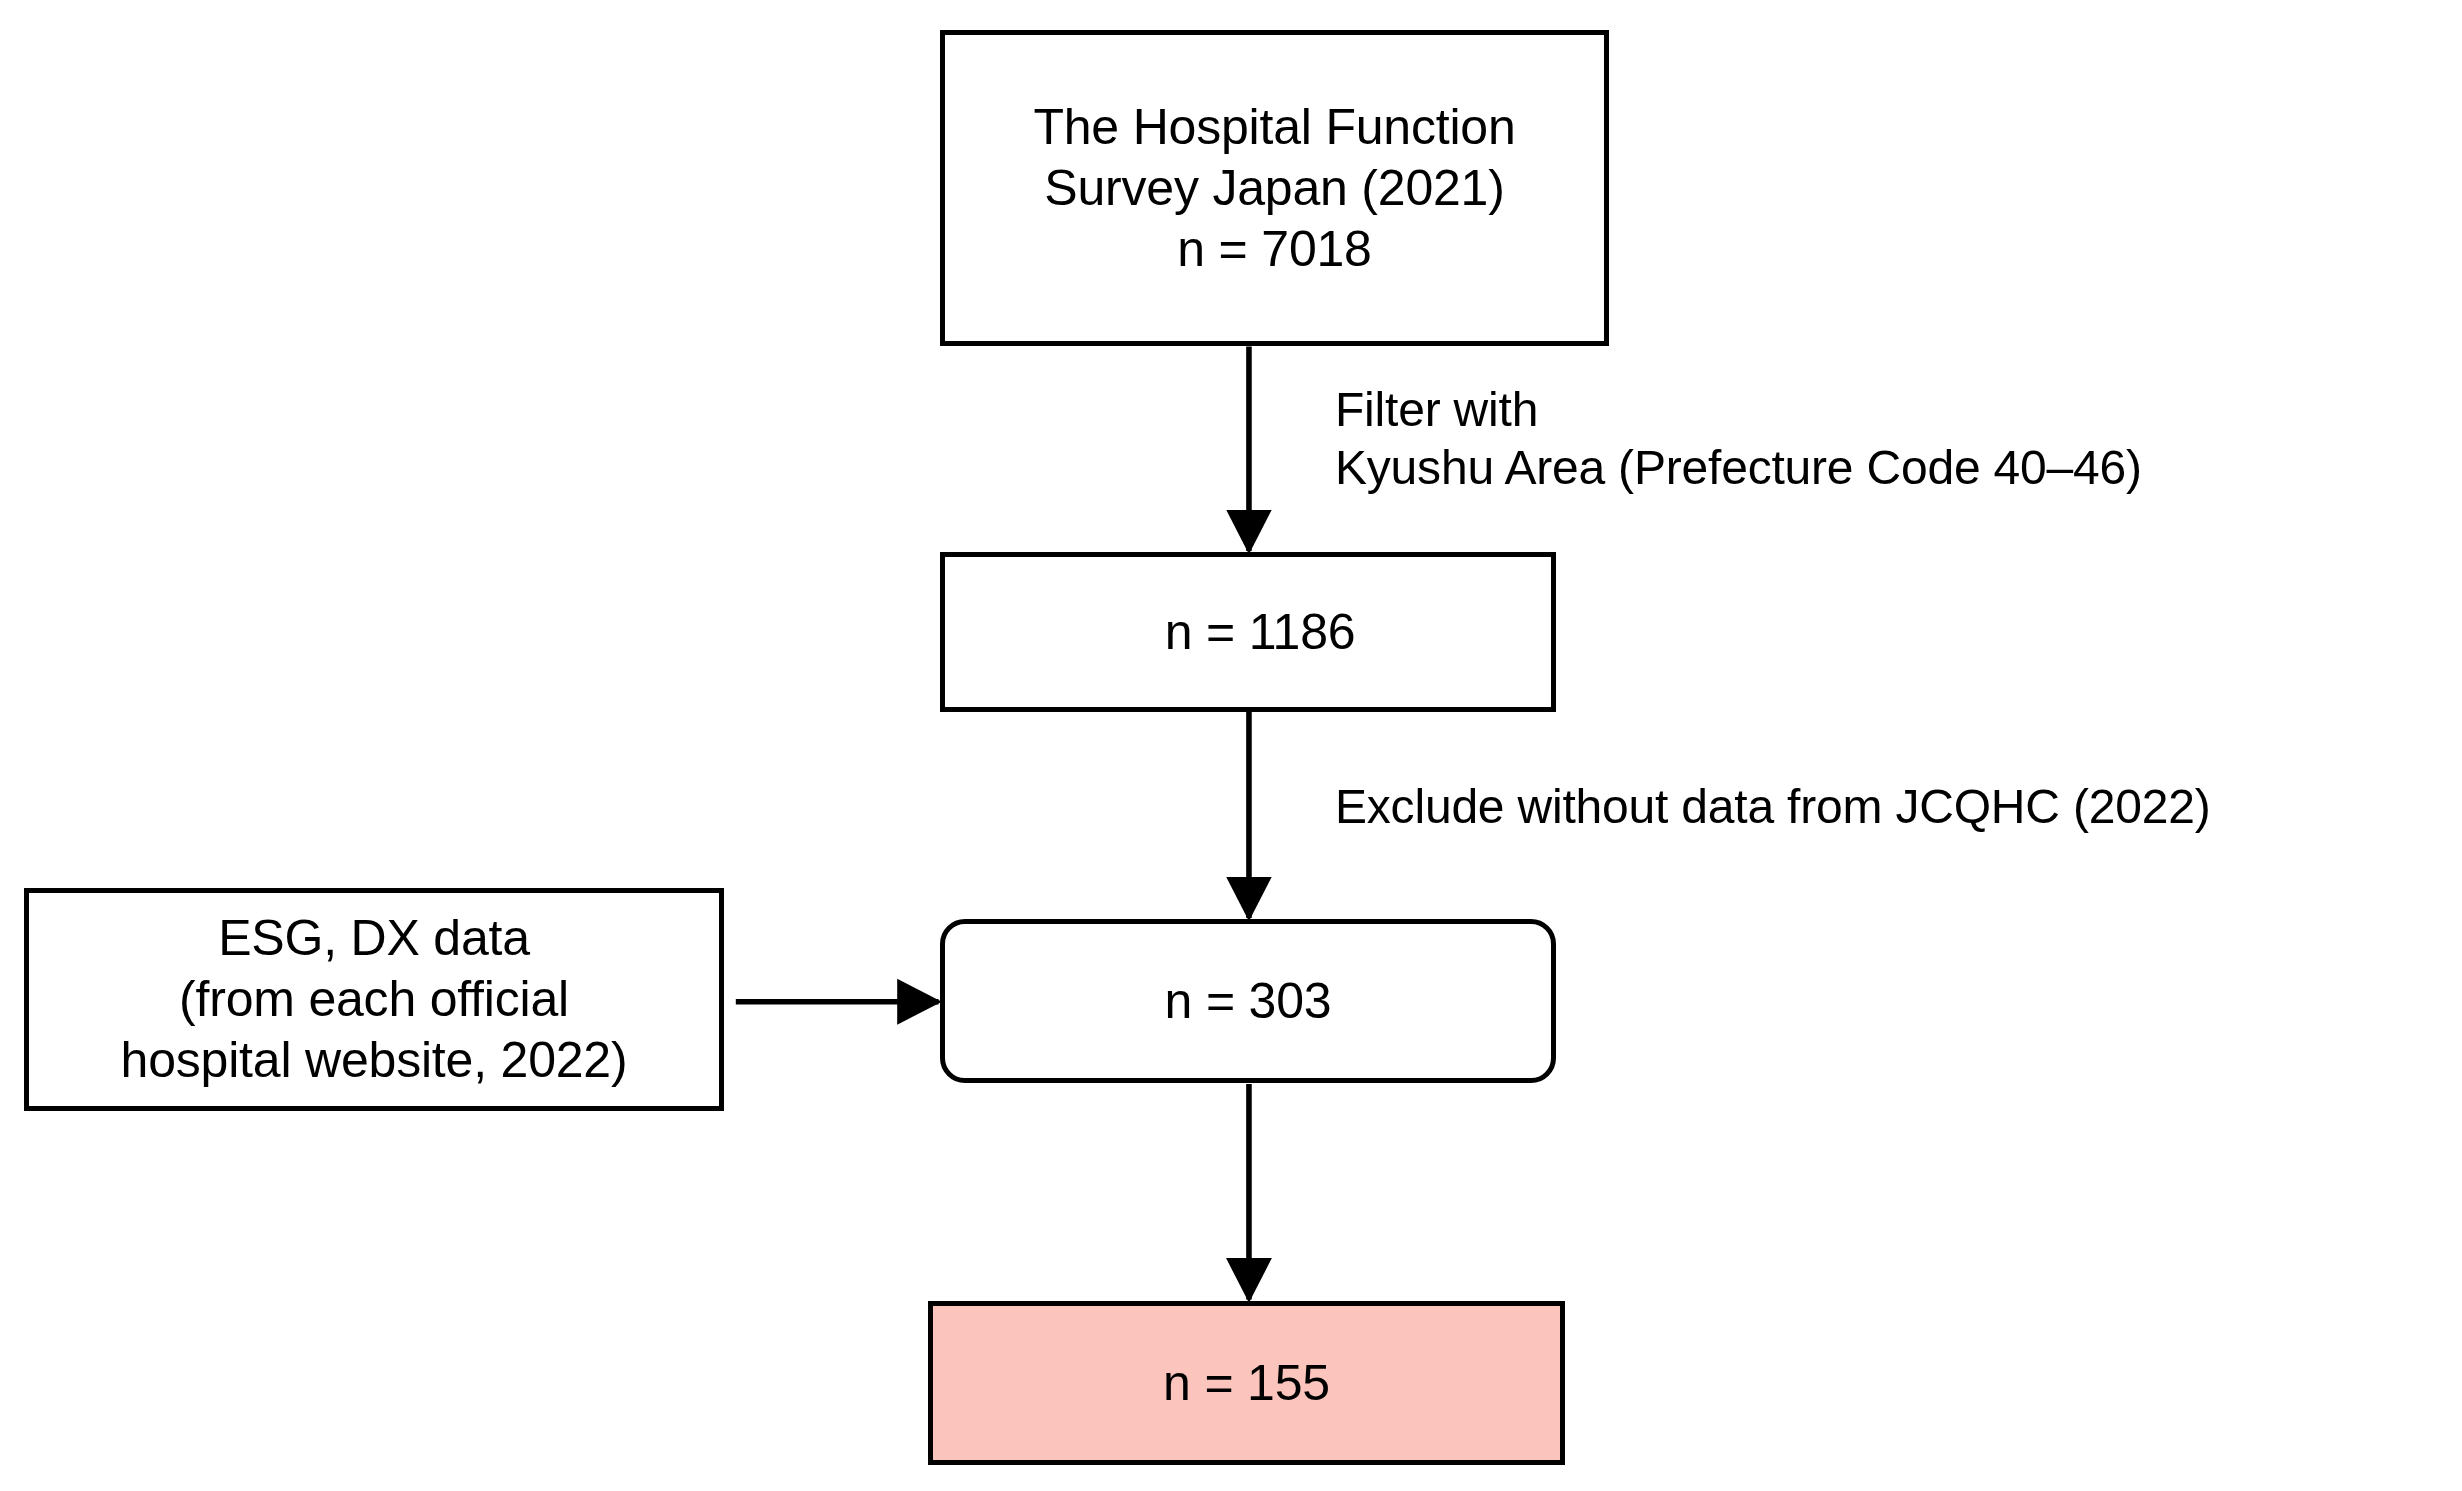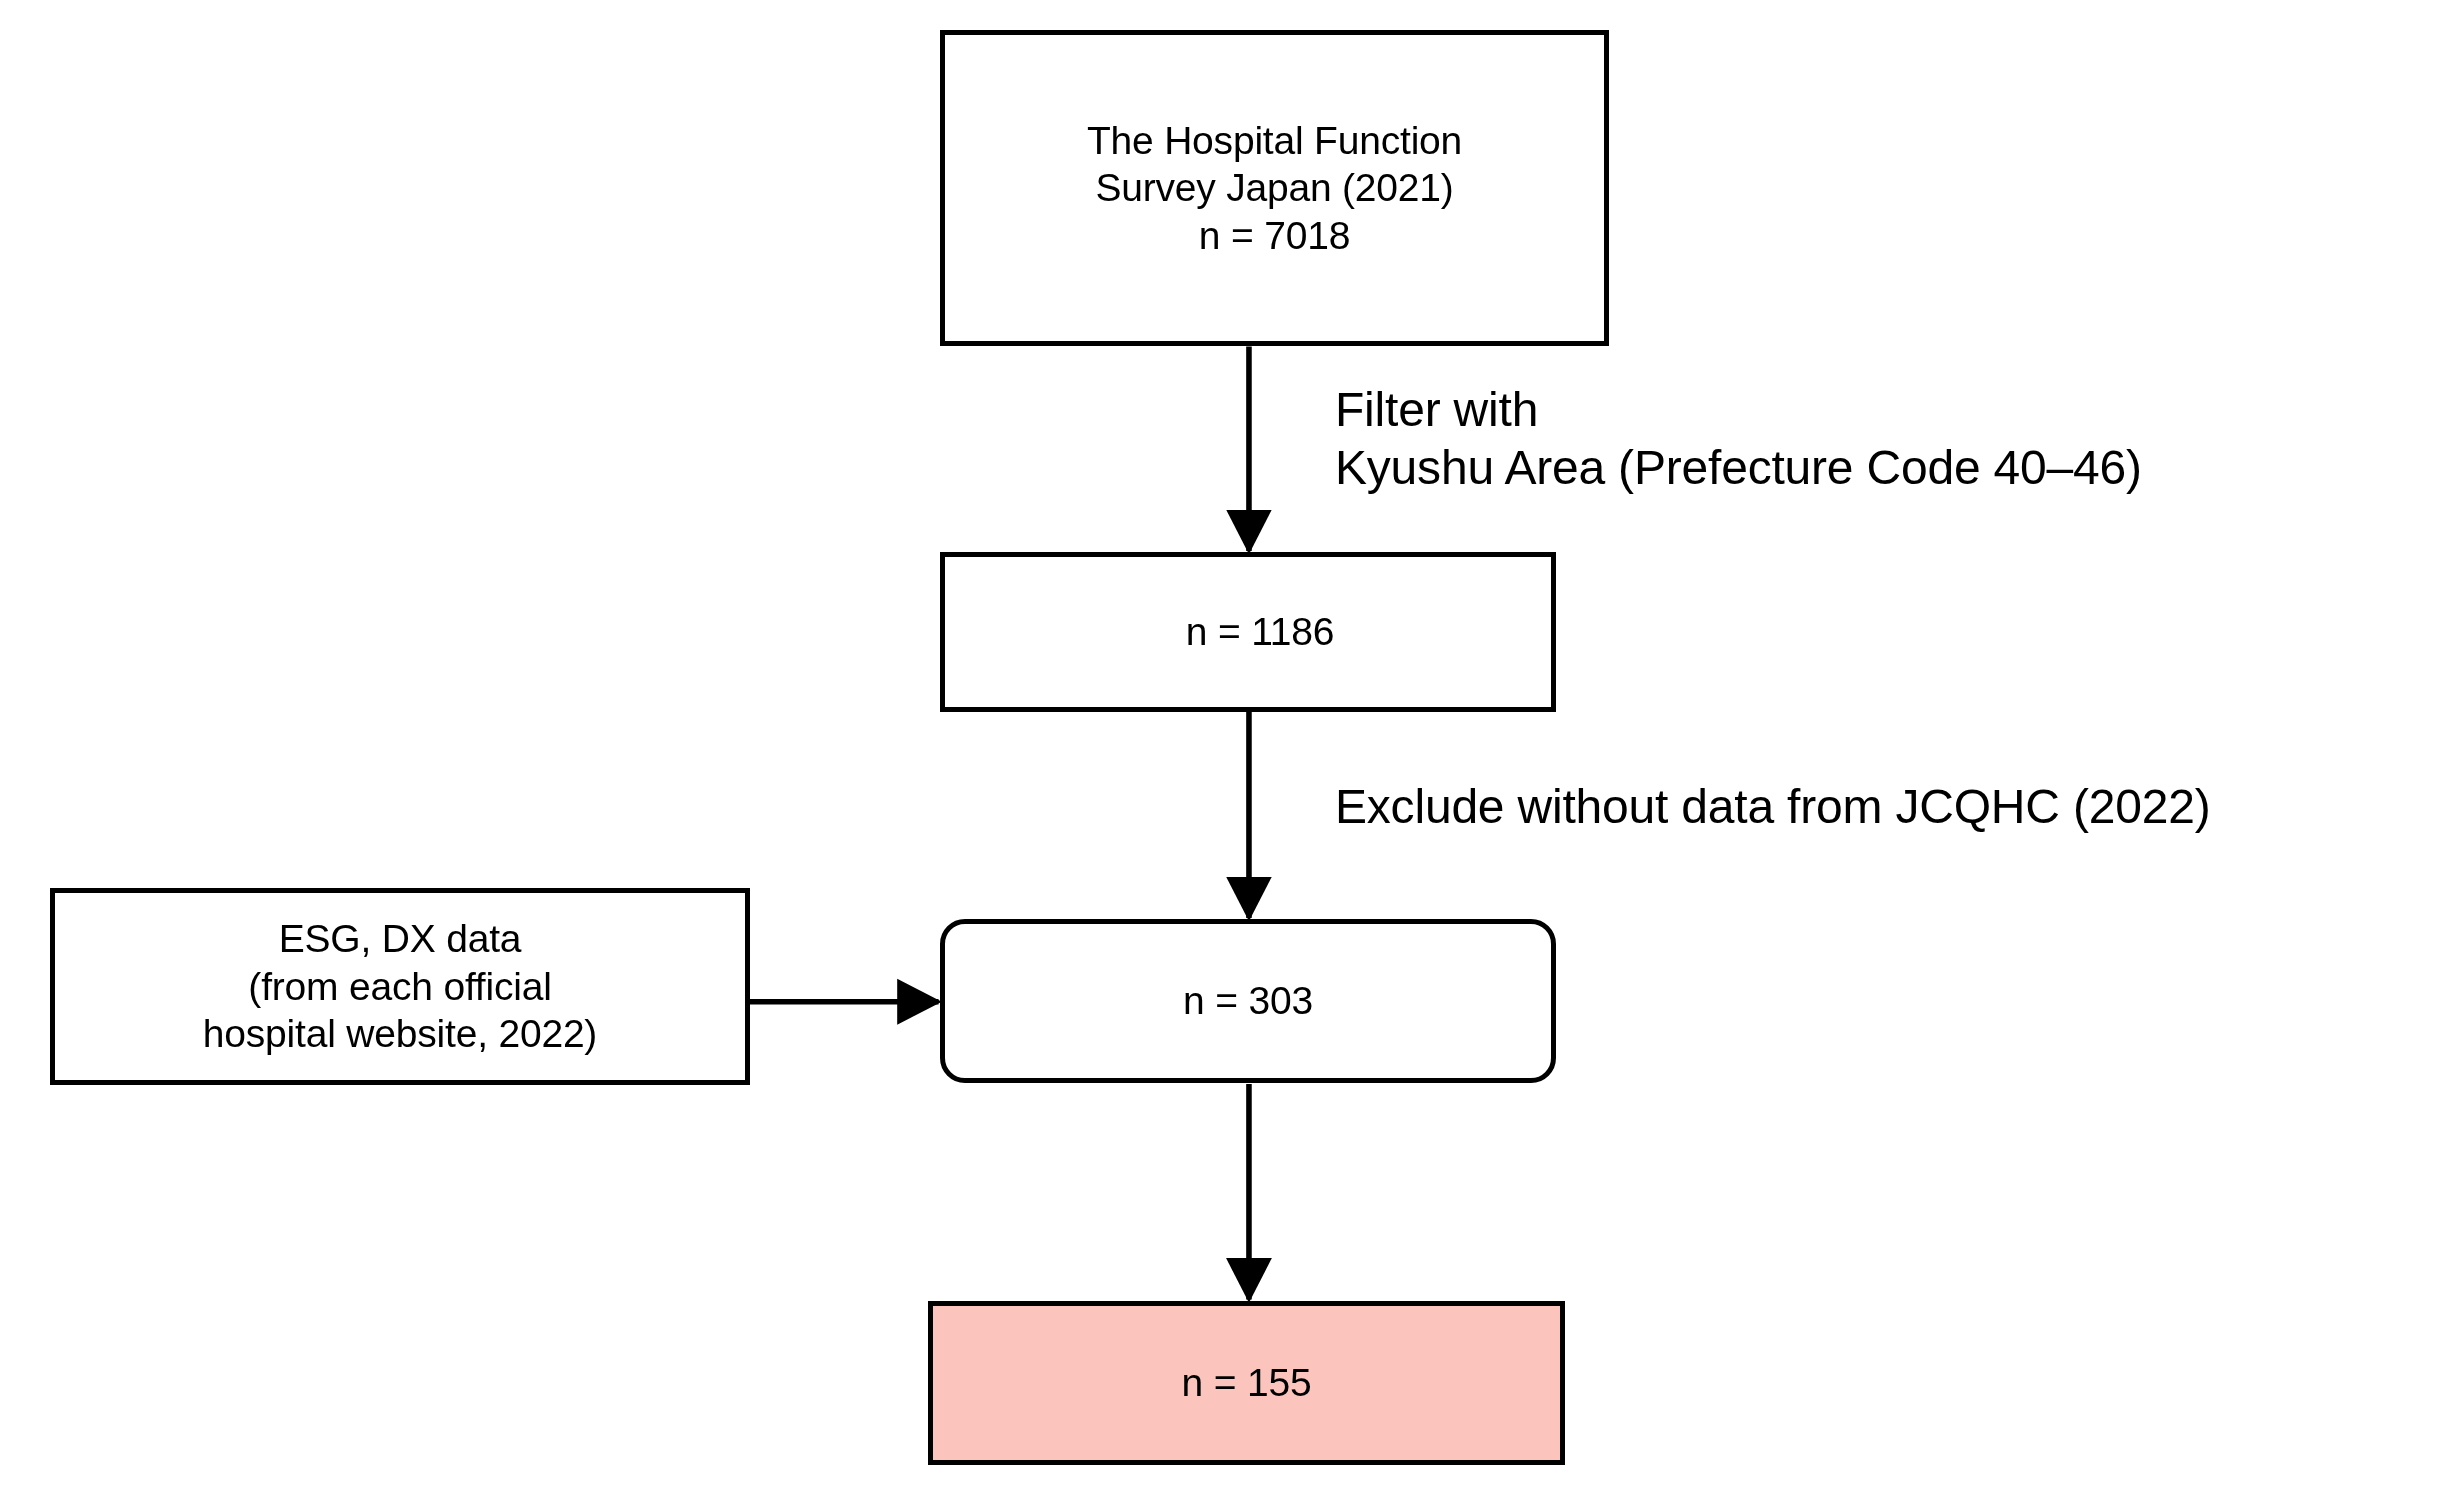--- a/index.html
+++ b/index.html
@@ -21,40 +21,40 @@
     position: absolute;
     box-sizing: border-box;
     border: 5.6px solid #000000;
     background: #ffffff;
     display: flex;
     align-items: center;
     justify-content: center;
     text-align: center;
   }
   .node-text {
-    font-size: 39px;
+    font-size: 50px;
     line-height: 1.22;
     color: #000000;
     letter-spacing: -0.2px;
     white-space: pre-line;
   }
   .edge-label {
     position: absolute;
     font-size: 48px;
     line-height: 1.2;
     color: #000000;
     white-space: pre-line;
     letter-spacing: -0.2px;
   }
   
   #node-source   { left: 940px; top: 30px;   width: 669px;  height: 316px; }
   #node-kyushu   { left: 940px; top: 552px;  width: 616px;  height: 160px; padding-left: 24px; }
   #node-jcqhc    { left: 940px; top: 919px; width: 616px;  height: 164px; border-radius: 25px; }
   #node-final    { left: 928px; top: 1301px; width: 637px;  height: 164px; }
-  #node-esg      { left: 50px;   top: 888px; width: 700px;  height: 197px; }
+  #node-esg      { left: 24px;   top: 888px; width: 700px;  height: 223px; }
 
   #node-final { background: #FBC5BD; }
 
   
   #label-filter    { left: 1335px; top: 381px;  }
   #label-jcqhc     { left: 1335px; top: 778px;  }
   #label-financial { left: 1335px; top: 1126px; }
 
   svg.connectors {
     position: absolute;

